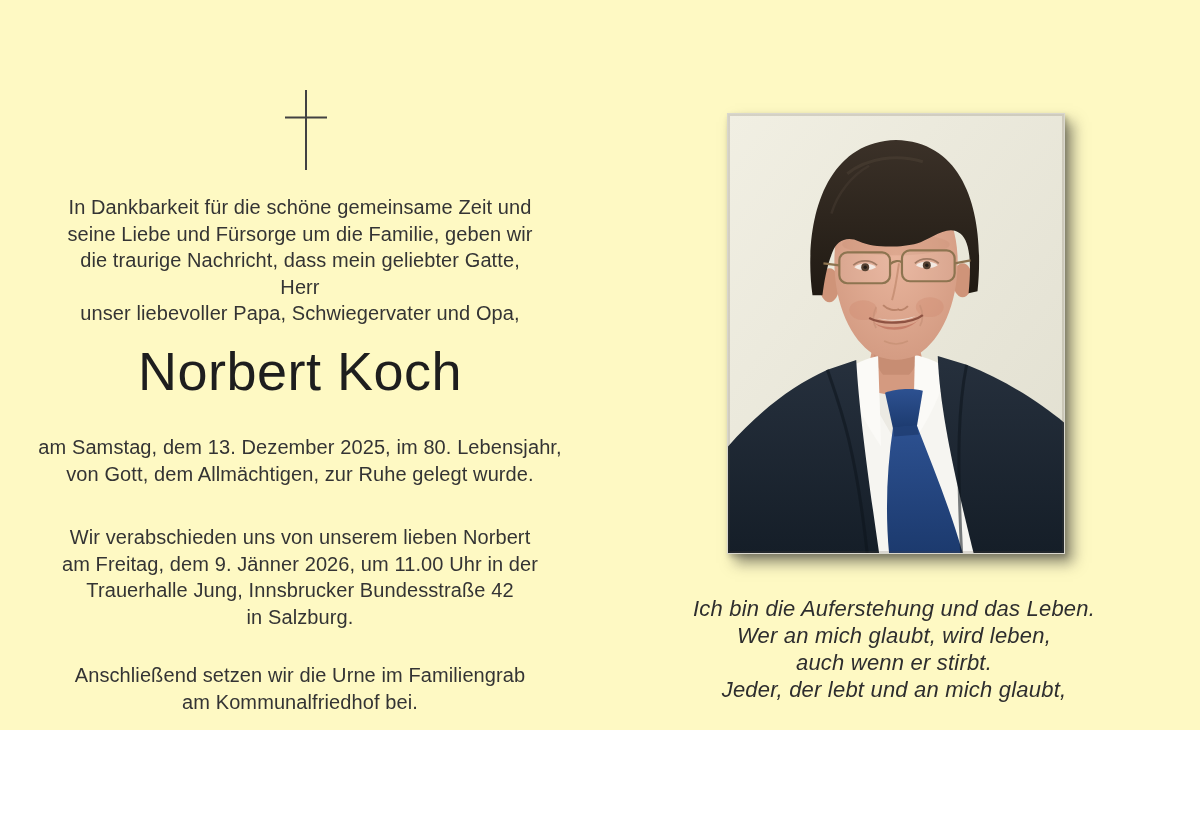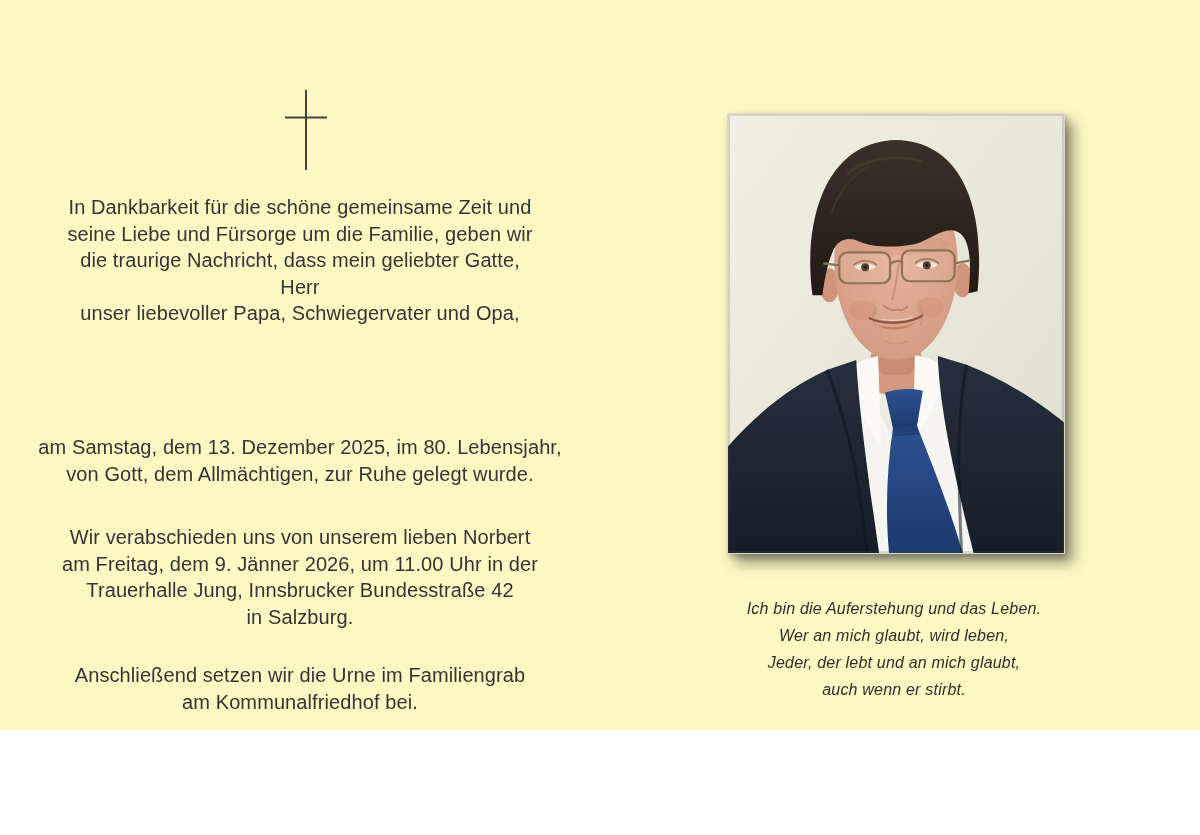--- a/index.html
+++ b/index.html
@@ -22,21 +22,21 @@
   .name { position:absolute; left:30px; top:341px; width:540px; text-align:center;
           font-size:54px; font-weight:400; line-height:60px; color:#1e1e1e;
           letter-spacing:0.5px; white-space:nowrap; }
 
   .photo { position:absolute; left:727px; top:113px; width:338px; height:441px;
            background:#eceadd; border:1px solid #d9d7cd;
            box-shadow: 8px 9px 13px rgba(40,40,40,0.50), 2px 3px 5px rgba(40,40,40,0.25); }
   .photo svg { display:block; width:100%; height:100%; }
 
   .quote { position:absolute; left:662px; top:595px; width:464px; text-align:center;
-           font-style:italic; font-size:16px; line-height:27px; letter-spacing:0.2px; color:#2e2e2e; }
+           font-style:italic; font-size:22px; line-height:27px; letter-spacing:0.2px; color:#2e2e2e; }
   .quote .line { white-space:nowrap; }
   .quote-source { position:absolute; left:662px; top:737px; width:464px; text-align:center;
                   font-style:italic; font-size:18px; color:#2e2e2e; }
 </style>
 </head>
 <body>
 
 <div class="page">
 
   <svg class="cross" viewBox="0 0 42 80" aria-hidden="true">
@@ -45,20 +45,21 @@
   </svg>
 
   <div class="block intro">
     <div class="line">In Dankbarkeit für die schöne gemeinsame Zeit und</div>
     <div class="line">seine Liebe und Fürsorge um die Familie, geben wir</div>
     <div class="line">die traurige Nachricht, dass mein geliebter Gatte,</div>
     <div class="line">Herr</div>
     <div class="line">unser liebevoller Papa, Schwiegervater und Opa,</div>
   </div>
 
+  <h1 class="name">Norbert Koch</h1>
 
   <div class="block death">
     <div class="line">am Samstag, dem 13. Dezember 2025, im 80. Lebensjahr,</div>
     <div class="line">von Gott, dem Allmächtigen, zur Ruhe gelegt wurde.</div>
   </div>
 
   <div class="block farewell">
     <div class="line">Wir verabschieden uns von unserem lieben Norbert</div>
     <div class="line">am Freitag, dem 9. Jänner 2026, um 11.00 Uhr in der</div>
     <div class="line">Trauerhalle Jung, Innsbrucker Bundesstraße 42</div>
@@ -168,18 +169,18 @@
         <path d="M228,150 L244,147" fill="none"></path>
       </g>
 
       <rect x="1" y="1" width="336" height="439" fill="none" stroke="rgba(90,80,60,0.18)" stroke-width="2"></rect>
     </svg>
   </figure>
 
   <div class="quote">
     <div class="line">Ich bin die Auferstehung und das Leben.</div>
     <div class="line">Wer an mich glaubt, wird leben,</div>
+    <div class="line">auch wenn er stirbt.</div>
     <div class="line">Jeder, der lebt und an mich glaubt,</div>
-    <div class="line">auch wenn er stirbt.</div>
   </div>
   <div class="quote-source">Joh. 11,25</div>
 
 </div>
 
 </body></html>

